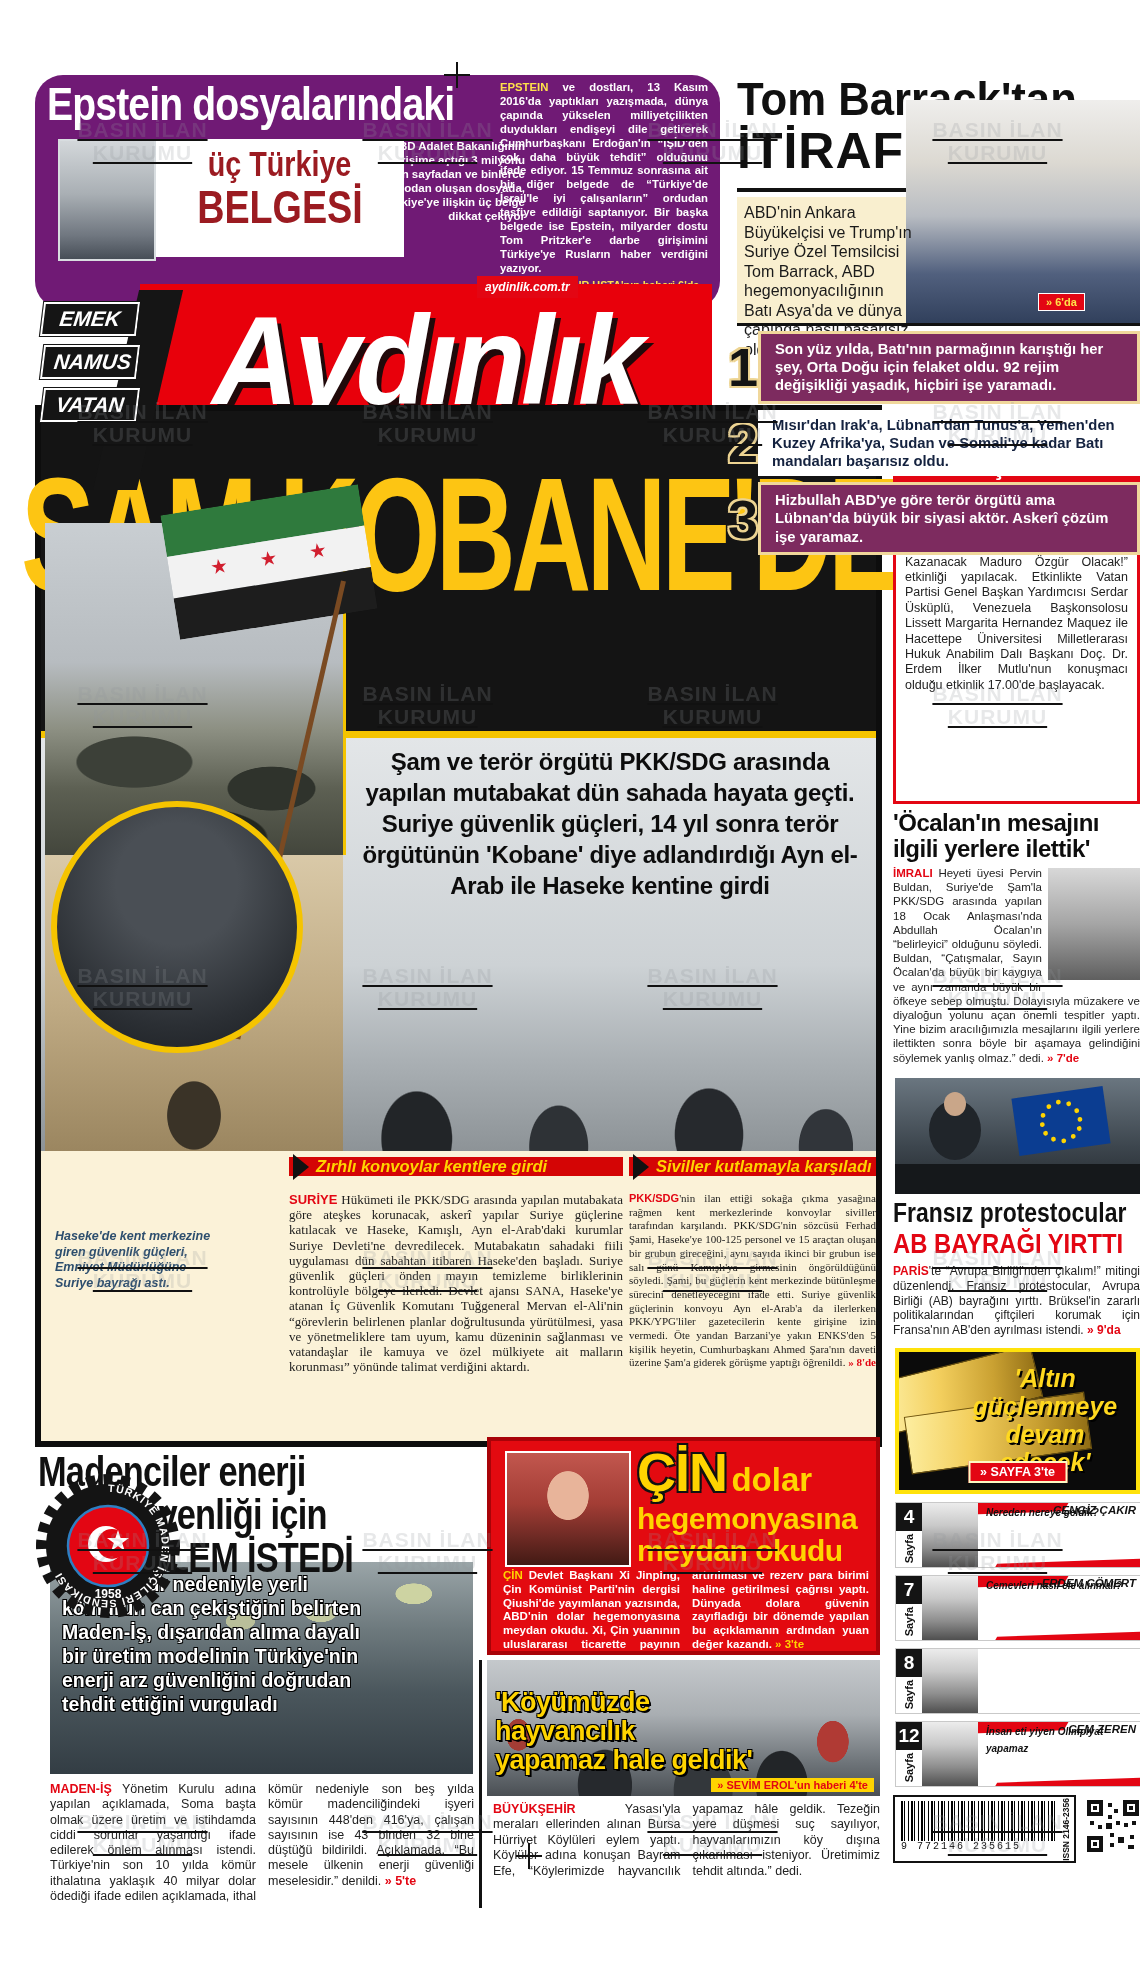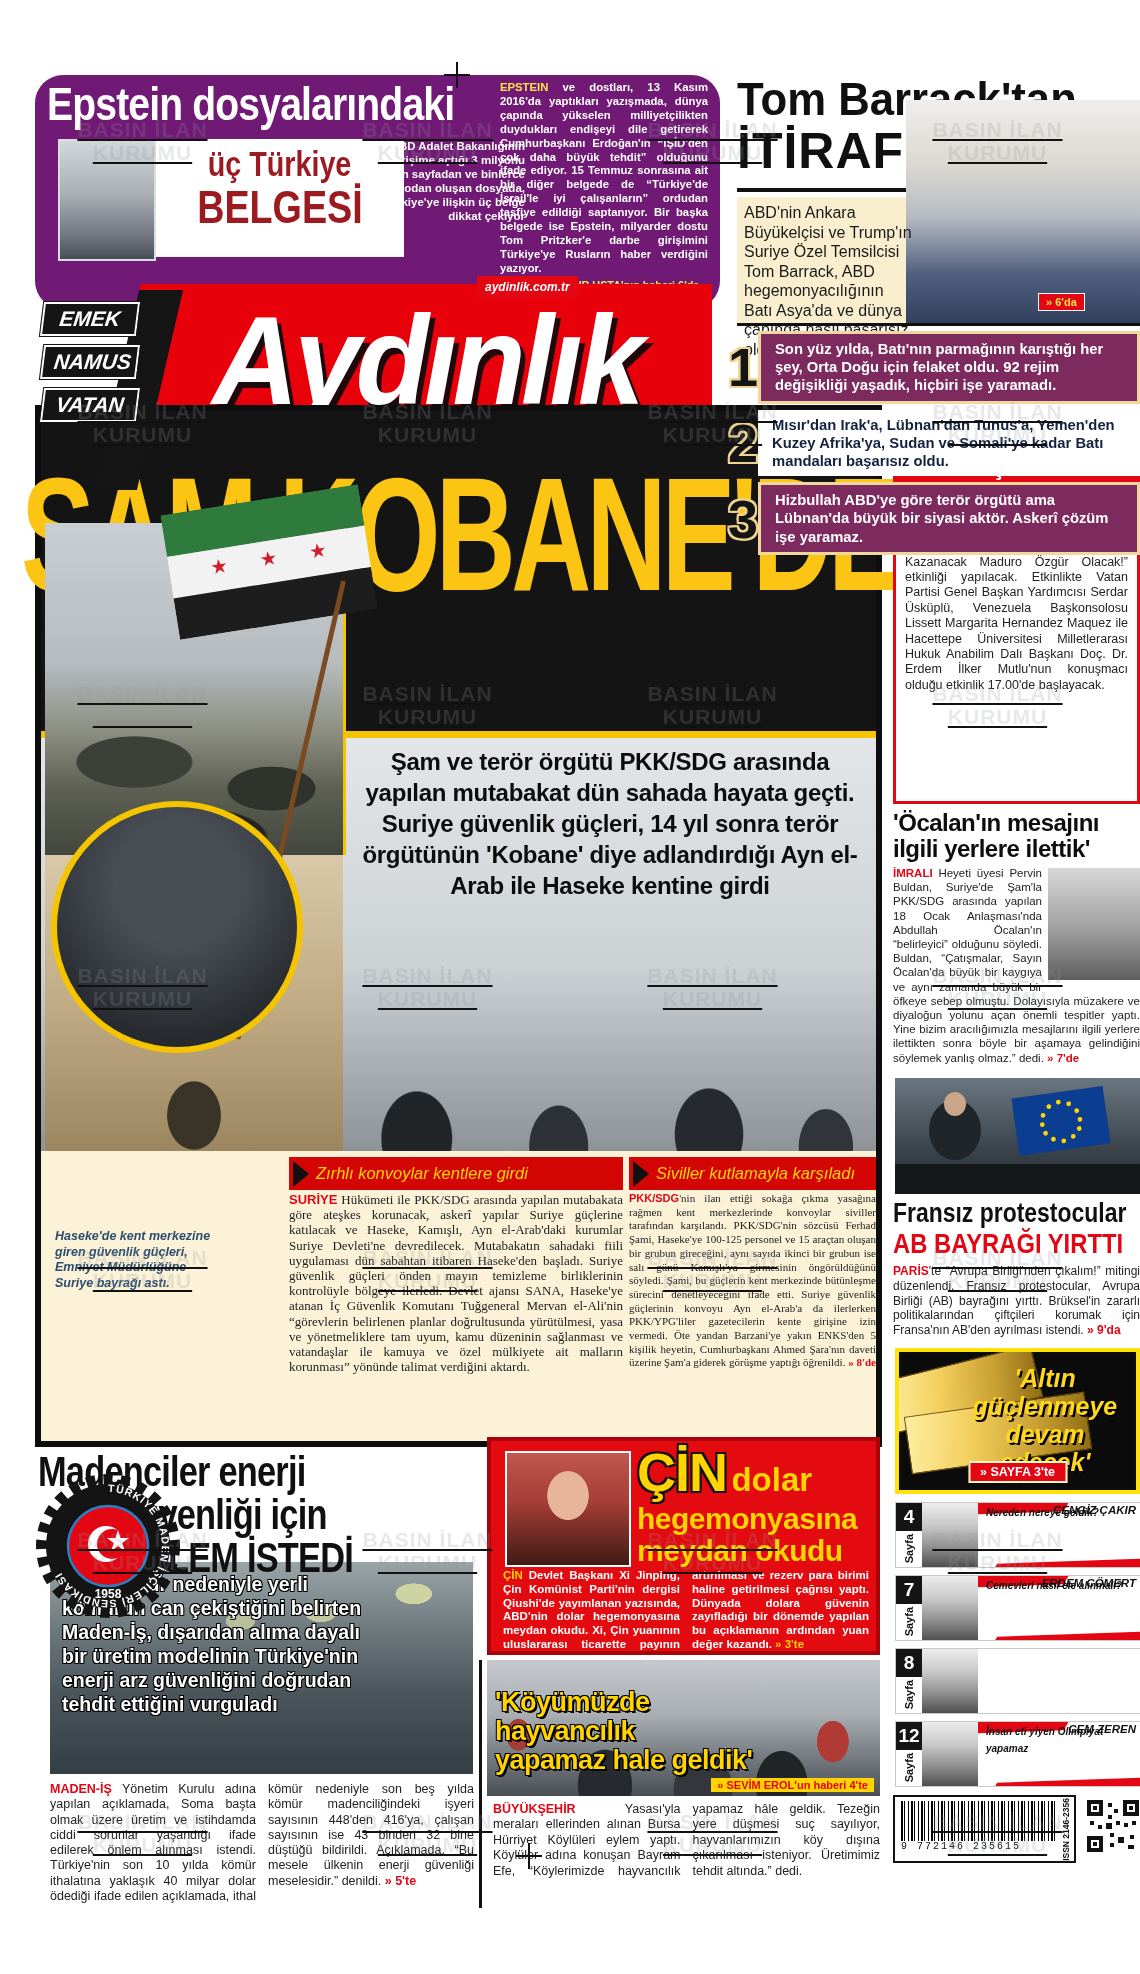--- a/index.html
+++ b/index.html
@@ -102,22 +102,22 @@
     font-size:24px;line-height:31px;z-index:5;letter-spacing:-.3px;}
   .photoC{left:4px;top:444px;width:298px;height:296px;z-index:3;
     background:
       radial-gradient(44px 56px at 50% 88%,#3a3327 60%,transparent 62%),
       linear-gradient(180deg,#d9c9a8 0%,#c0ab84 50%,#9b8660 100%);}
   .circ{left:10px;top:390px;width:240px;height:240px;border-radius:50%;border:6px solid #f5c400;z-index:6;
     background:radial-gradient(circle at 50% 32%,#4a4f55 0 30%,#2b2f34 70%,#191c20 100%);}
   .substories{left:0;top:740px;width:835px;height:290px;background:#fbf2d8;}
   .cap{left:14px;top:818px;width:162px;font-size:12.5px;line-height:15.5px;font-weight:bold;font-style:italic;
     color:#2d4e6e;z-index:7;}
-  .sub-bar{position:absolute;height:33px;background:#d40505;color:#ffd400;display:flex;align-items:center;
-    font-weight:normal;font-style:italic;font-size:16.5px;padding-left:4px;box-sizing:border-box;}
+  .sub-bar{position:absolute;height:19px;background:#d40505;color:#ffd400;display:flex;align-items:center;
+    font-weight:bold;font-style:italic;font-size:16.5px;padding-left:4px;box-sizing:border-box;}
   .sub-bar .ico{width:0;height:0;border-top:13px solid transparent;border-bottom:13px solid transparent;
     border-left:16px solid #111;margin-right:7px;flex:none;}
   .sub1-bar{left:248px;top:746px;width:334px;}
   .sub2-bar{left:588px;top:746px;width:247px;}
   .sub1-txt{left:248px;top:781px;width:334px;font-size:13px;line-height:15.2px;color:#1c1c1c;}
   .sub2-txt{left:588px;top:781px;width:247px;font-size:11px;line-height:13.7px;color:#1c1c1c;}
 
   
   .ven-box{left:893px;top:418px;width:247px;height:386px;border:3px solid #e30613;box-sizing:border-box;background:#fff;z-index:2;}
   .ven-head{background:#e30613;color:#fff;text-align:center;font-weight:bold;font-size:25px;line-height:27px;

